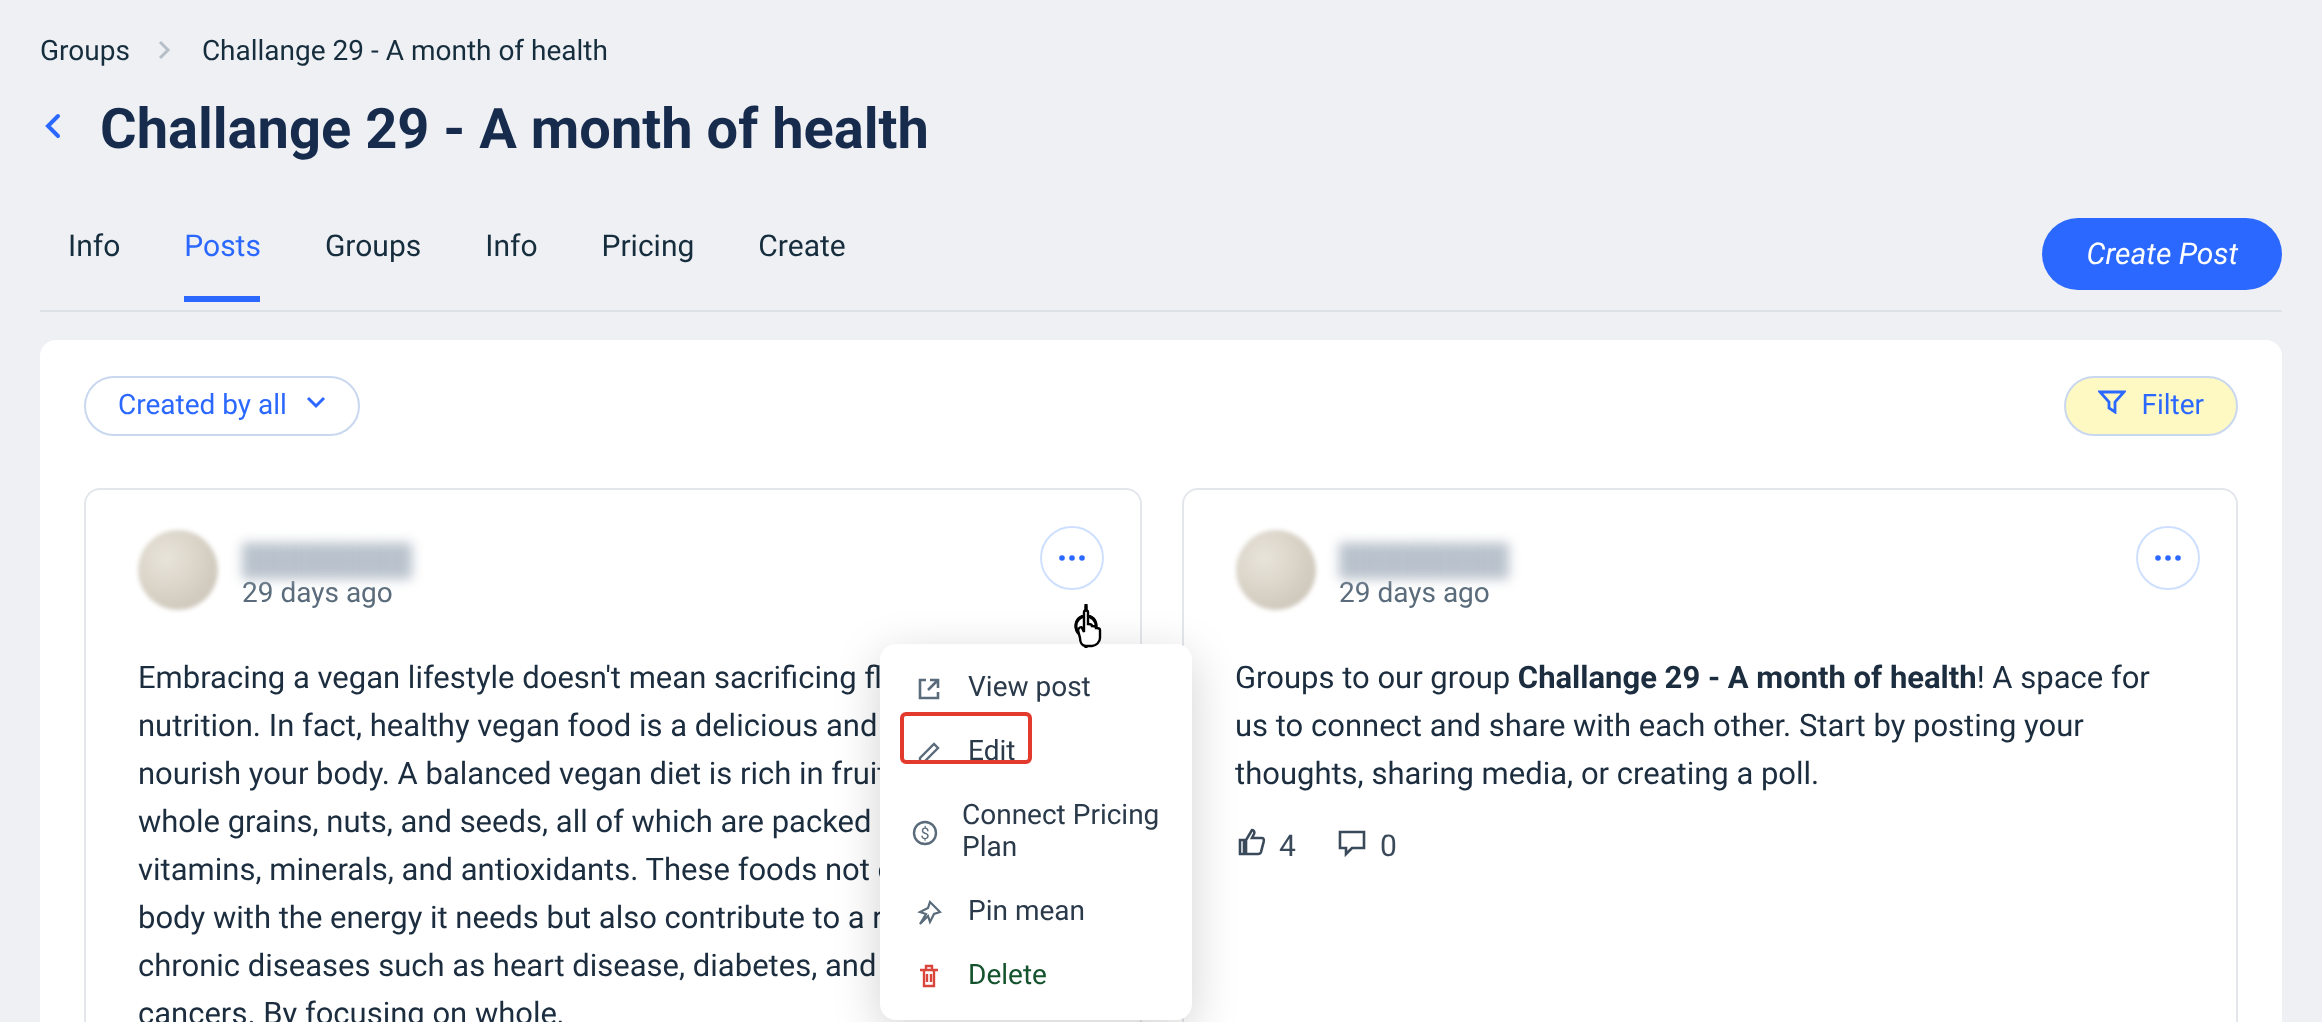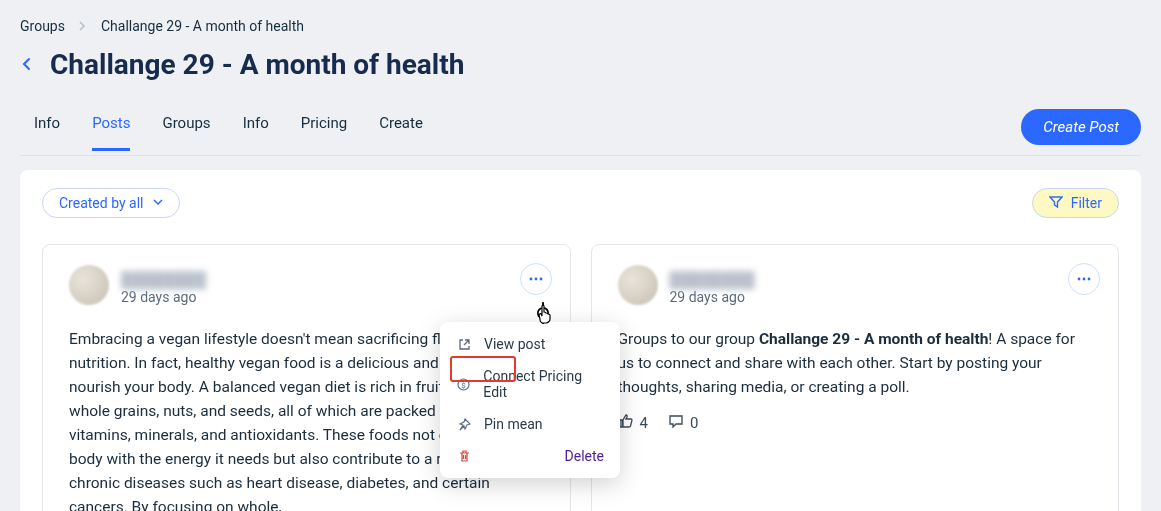--- a/index.html
+++ b/index.html
@@ -25,23 +25,23 @@
 .card-head { display:flex; align-items:flex-end; gap:12px; }
 .avatar { width:40px; height:40px; border-radius:50%; background:radial-gradient(circle at 35% 35%, #e9e4da, #c6bfb2); filter:blur(1px); }
 .author { font-size:15px; color:#b9c2cc; filter:blur(3px); }
 .timestamp { font-size:14px; color:#5a6b7b; }
 .more-btn { position:absolute; top:18px; right:18px; width:32px; height:32px; border:1px solid #cfe0ff; border-radius:50%; display:flex; align-items:center; justify-content:center; color:#2b68ff; cursor:pointer; background:#fff; }
 .card-body { margin-top:22px; font-size:15.5px; line-height:1.55; color:#1b2d3e; }
 .card-body b { font-weight:700; }
 .reactions { display:flex; gap:20px; margin-top:14px; color:#3a4a5a; font-size:15px; }
 .react-item { display:flex; align-items:center; gap:6px; }
 
-.menu { position:absolute; left:440px; top:322px; width:180px; background:#fff; border-radius:8px; box-shadow:0 6px 24px rgba(0,0,0,.18); padding:6px 0; z-index:30; }
+.menu { position:absolute; left:440px; top:322px; width:156px; background:#fff; border-radius:8px; box-shadow:0 6px 24px rgba(0,0,0,.18); padding:6px 0; z-index:30; }
 .menu-item { display:flex; align-items:center; gap:12px; padding:8px 16px; font-size:14px; color:#2a3a4a; cursor:pointer; }
-.menu-item.danger { color:#4c1d95;justify-content:space-between; }
+.menu-item.danger { color:#14532d; }
 .menu-item .mi-icon { width:16px; display:flex; justify-content:center; color:#5a6b7b; }
 .menu-item.danger .mi-icon { color:#d9453a; }
 .edit-hilite { position:absolute; left:450px; top:356px; width:66px; height:26px; border:2px solid #e23b2e; border-radius:3px; z-index:31; pointer-events:none; }
 .cursor { position:absolute; left:535px; top:300px; z-index:40; pointer-events:none; }
 </style>
 </head>
 <body>
 
 <div class="wrap">
   <div class="breadcrumbs">
@@ -160,25 +160,33 @@
     <span class="mi-icon">
       <svg width="13" height="13" viewBox="0 0 13 13">
           <path d="M5 2 H2 V11 H11 V8 M7 2 H11 V6 M11 2 L6 7" stroke="#5a6b7b" stroke-width="1.3" fill="none"></path>
         </svg>
     </span>
     <span>View post</span>
   </div>
   <div class="menu-item">
     <span class="mi-icon">
       <svg width="13" height="13" viewBox="0 0 13 13">
+          <path d="M2 11 L2 9 L9 2 L11 4 L4 11 Z" stroke="#5a6b7b" stroke-width="1.2" fill="none"></path>
+        </svg>
+    </span>
+    <span>Edit</span>
+  </div>
+  <div class="menu-item">
+    <span class="mi-icon">
+      <svg width="13" height="13" viewBox="0 0 13 13">
           <circle cx="6.5" cy="6.5" r="5.5" stroke="#5a6b7b" stroke-width="1.2" fill="none"></circle>
           <text x="6.5" y="9.5" font-size="8" text-anchor="middle" fill="#5a6b7b">$</text>
         </svg>
     </span>
-    <span>Connect Pricing Edit</span>
+    <span>Connect Pricing Plan</span>
   </div>
   <div class="menu-item">
     <span class="mi-icon">
       <svg width="13" height="13" viewBox="0 0 13 13">
           <path d="M7 1 L12 6 L9 7 L7 11 L6 8 L2 12 L5 7 L2 6 L6 4 Z" stroke="#5a6b7b" stroke-width="1.1" fill="none"></path>
         </svg>
     </span>
     <span>Pin mean</span>
   </div>
   <div class="menu-item danger">

